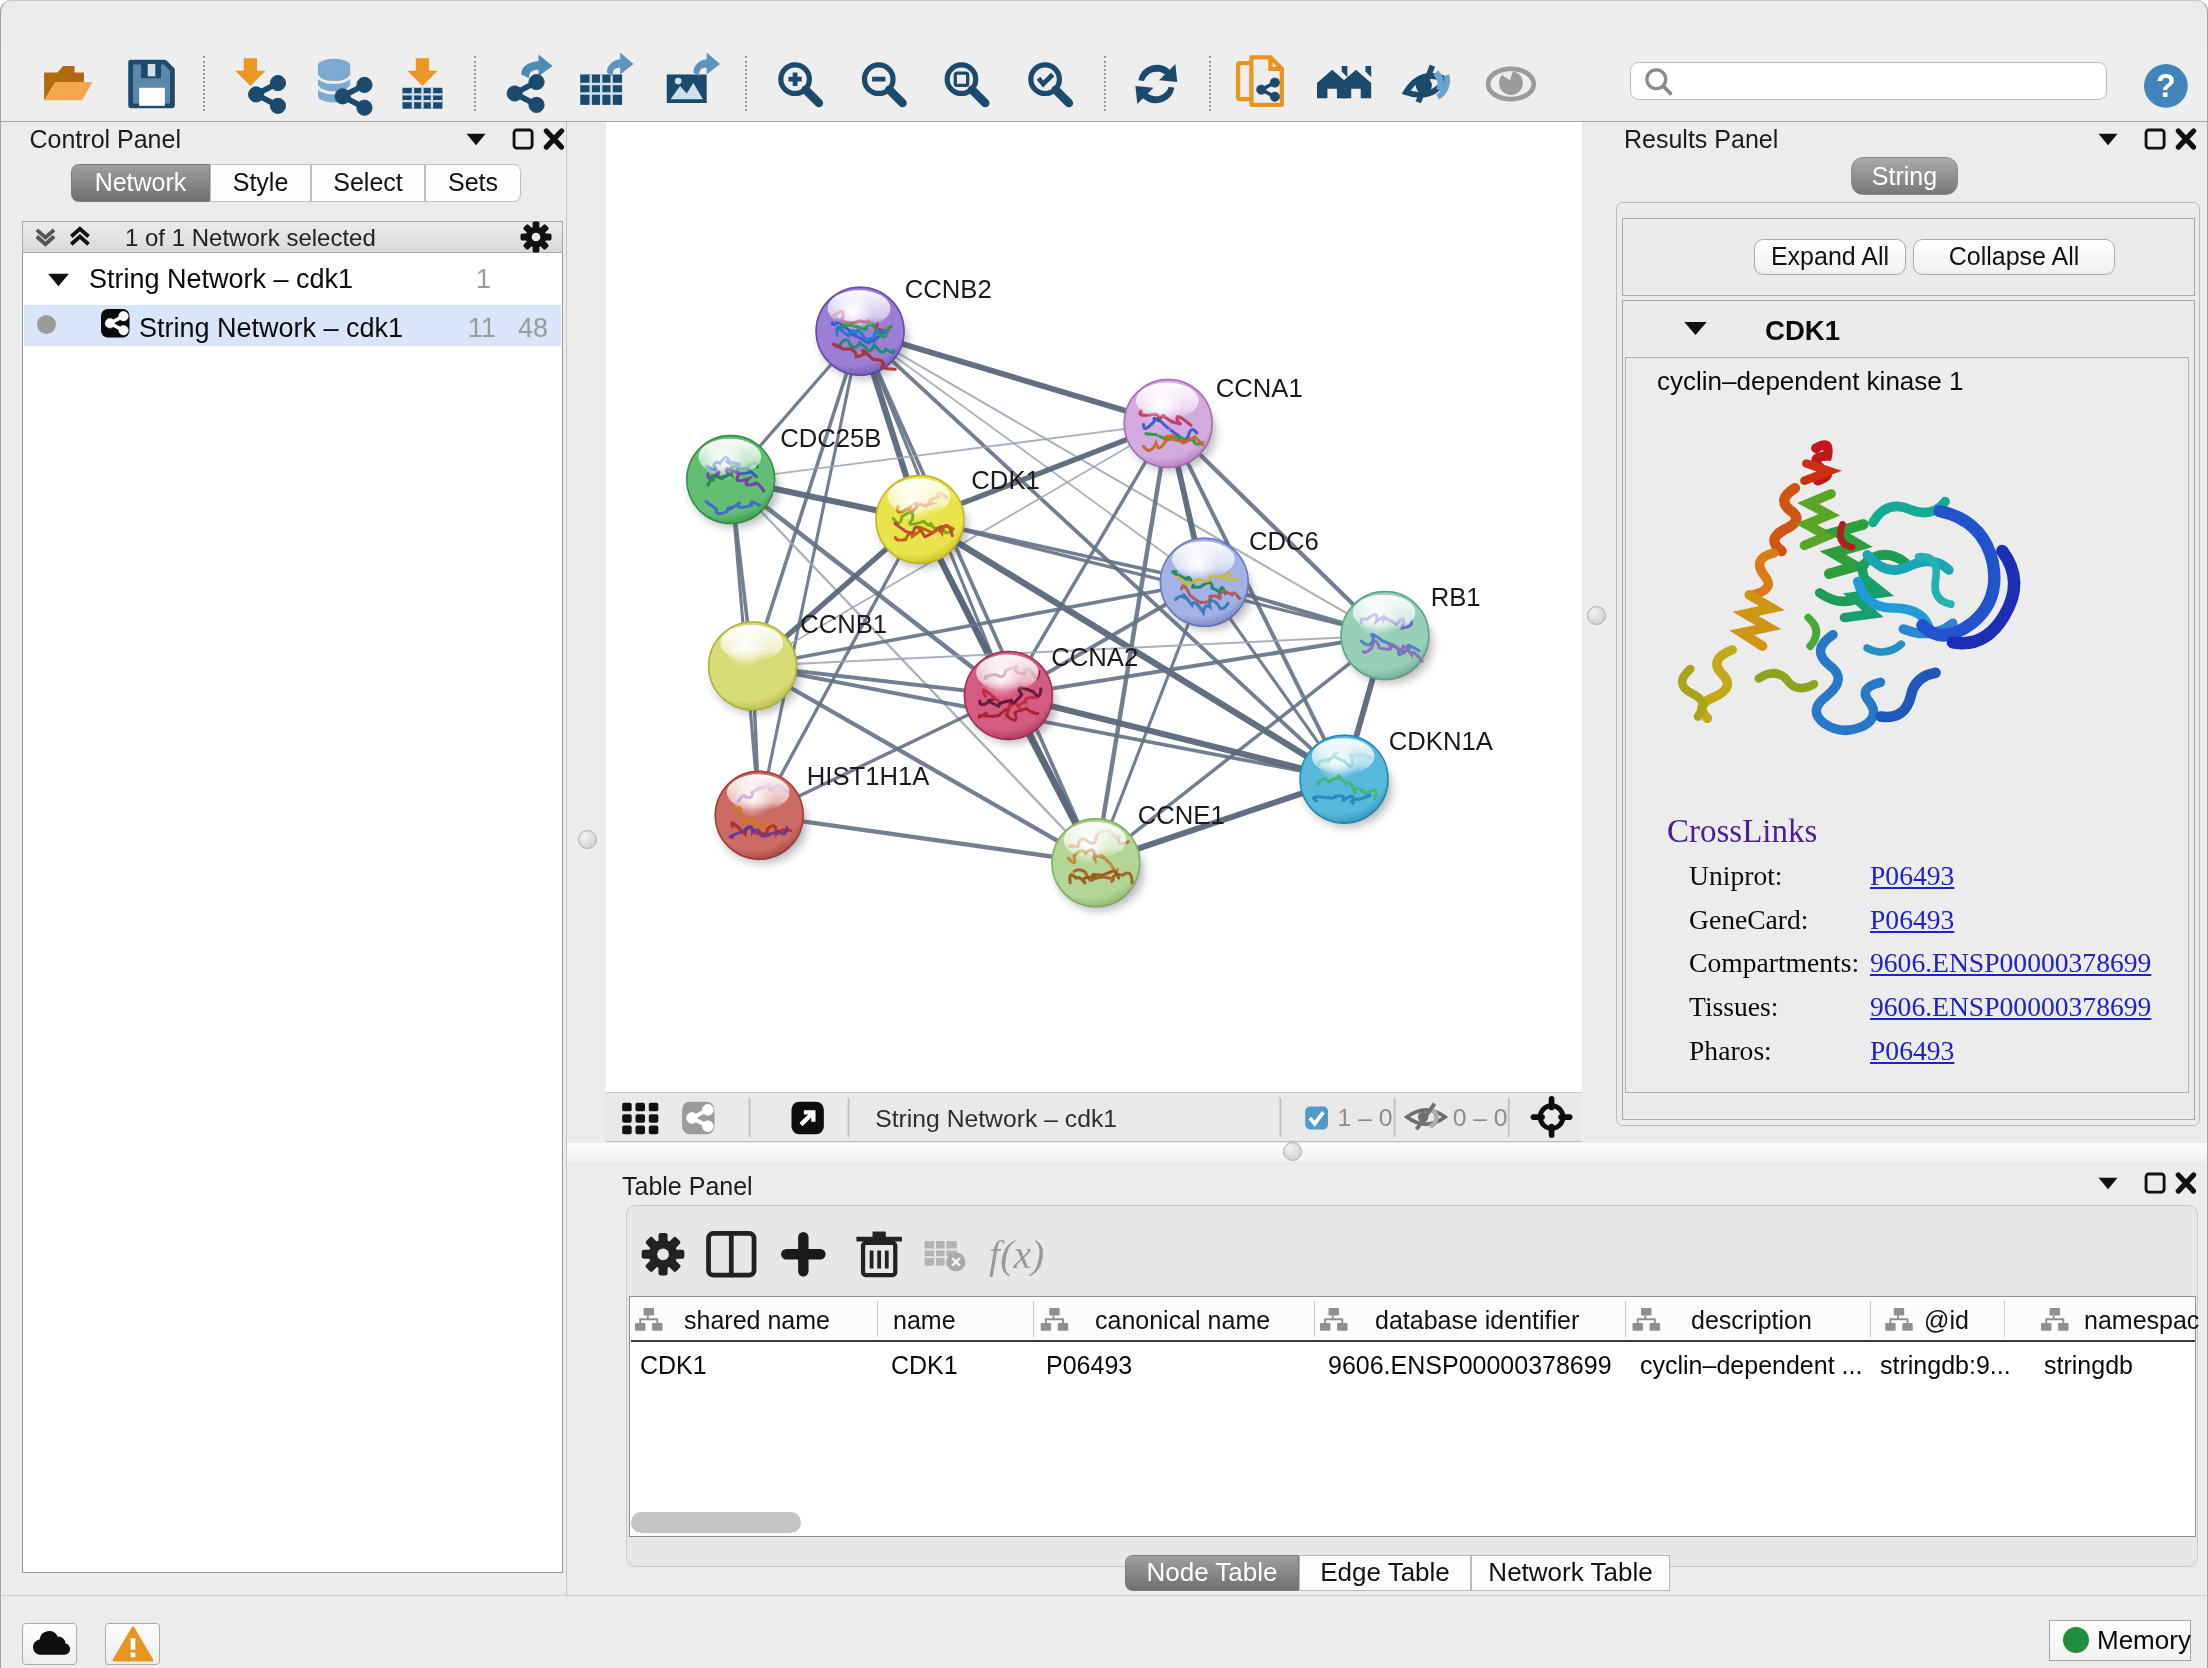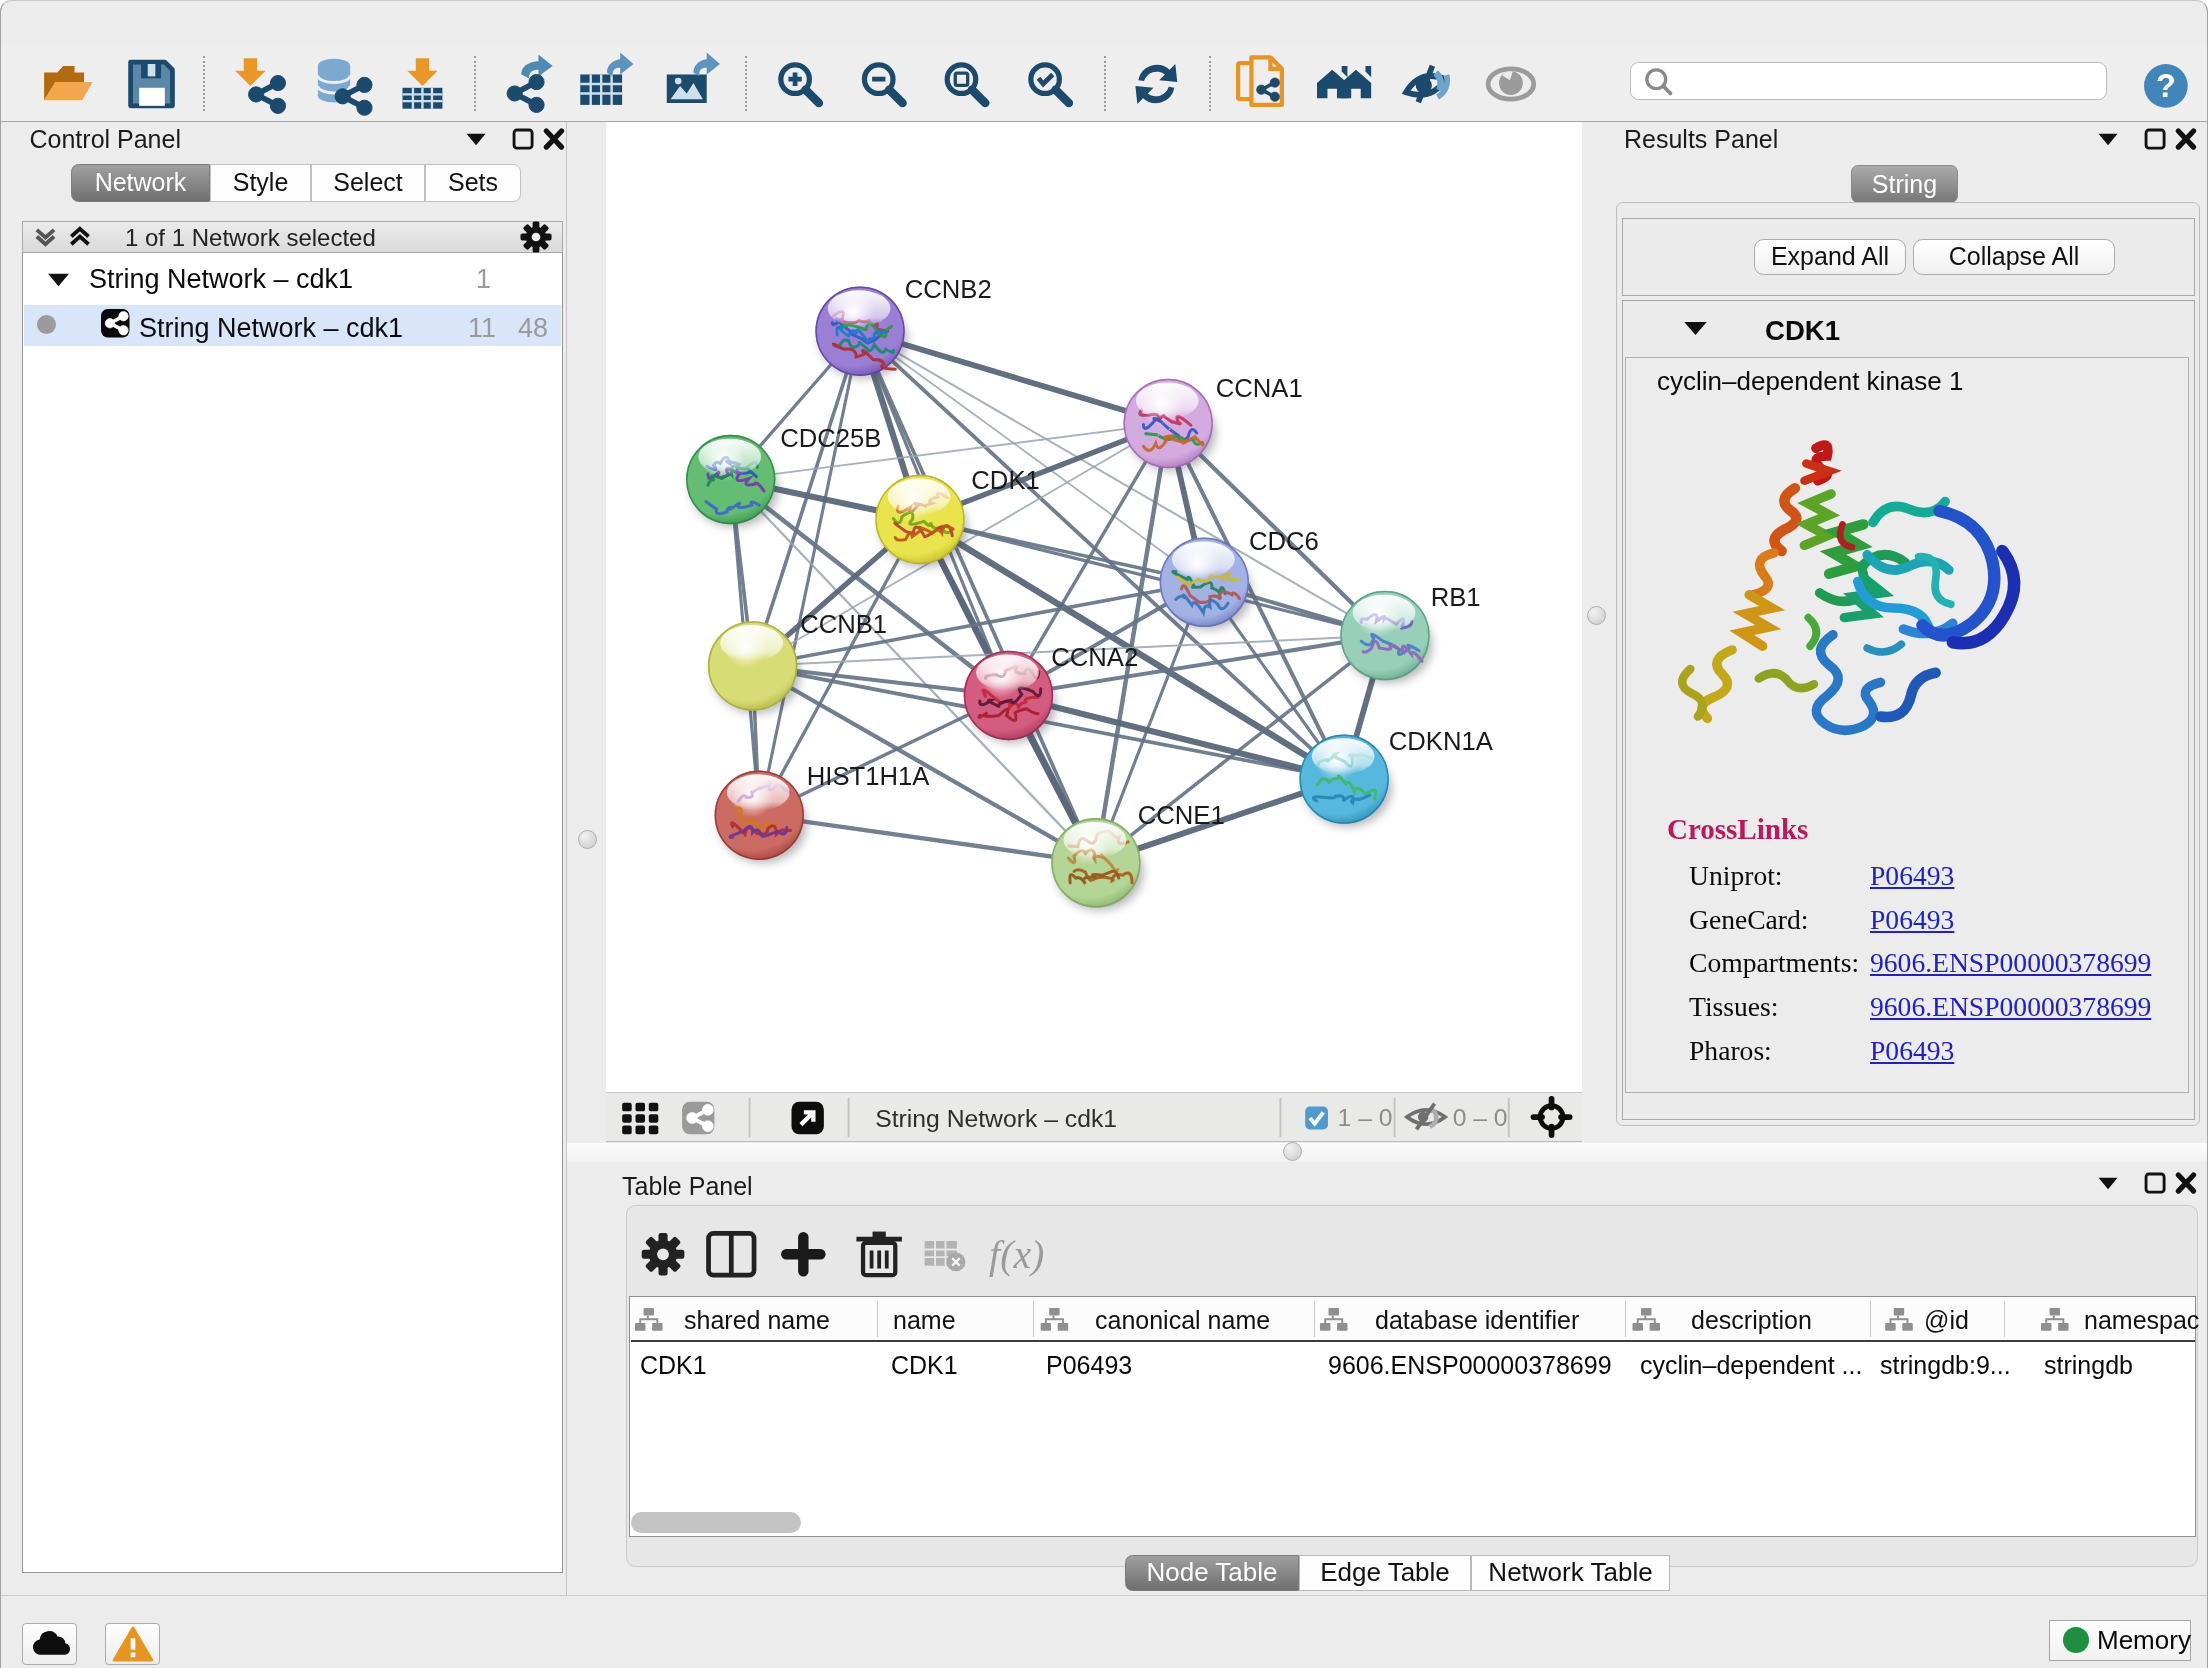--- a/index.html
+++ b/index.html
@@ -548,21 +548,21 @@
   <div class="abs" style="left:566px;top:1142px;width:1643px;height:19px;background:linear-gradient(#fcfcfc,#f2f2f2)"></div>
   <div class="knob" style="left:1282px;top:1141px"></div>
   <div class="knob" style="left:577px;top:829px"></div>
   <div class="knob" style="left:1586px;top:605px"></div>
   <div class="ptitle" style="left:1623px;top:124px">Results Panel</div>
   <svg class="abs" style="left:2089px;top:126px" width="114" height="25" viewBox="0 0 120 26">
     <polygon points="9,7 29,7 19,19" fill="#111"></polygon>
     <rect x="59" y="3" width="19" height="19" rx="3" fill="none" stroke="#111" stroke-width="3"></rect>
     <path d="M93,4 L109,21 M109,4 L93,21" stroke="#111" stroke-width="5.5" stroke-linecap="round"></path>
   </svg>
-  <div class="abs" style="left:1850px;top:164px;width:107px;height:38px;border-radius:7px;background:linear-gradient(#ababab,#787878);border:1px solid #8a8a8a;color:#fff;font-size:25px;text-align:center;line-height:36px">String</div>
+  <div class="abs" style="left:1850px;top:156px;width:107px;height:38px;border-radius:12px;background:linear-gradient(#ababab,#787878);border:1px solid #8a8a8a;color:#fff;font-size:25px;text-align:center;line-height:36px">String</div>
   <div class="abs" style="left:1615px;top:201px;width:584px;height:924px;background:#ebebeb;border:1.4px solid #bdbdbd;border-radius:6.7px"></div>
   <div class="abs" style="left:1621px;top:217px;width:573px;height:78px;border:1.9px solid #a8a8a8"></div>
   <div class="rbtn" style="left:1753px;top:238px;width:152px">Expand All</div>
   <div class="rbtn" style="left:1912px;top:238px;width:202px">Collapse All</div>
   <div class="abs" style="left:1621px;top:299px;width:573px;height:820px;border:1.9px solid #a8a8a8"></div>
   <svg class="abs" style="left:1682px;top:320px" width="25" height="15" viewBox="0 0 26 16">
       <polygon points="1,1 25,1 13,15" fill="#111"></polygon>
     </svg>
   <div class="abs" style="left:1764px;top:314px;font-size:27.6px;font-weight:bold;color:#0a0a0a">CDK1</div>
   <div class="abs" style="left:1624px;top:356px;width:564px;height:736px;border:1.4px solid #b0b0b0;background:#ececec"></div>
@@ -588,21 +588,21 @@
       <path d="M338,84 q46,10 56,54 q8,40 -22,64 q-32,24 -52,2" stroke="#2353cc" stroke-width="13"></path>
       <path d="M404,126 q24,32 2,68 q-20,34 -54,28" stroke="#1c2fb4" stroke-width="13"></path>
       <path d="M316,132 q22,-2 18,24 q-4,22 16,26" stroke="#23b2b2" stroke-width="8"></path>
       <path d="M226,214 q-24,16 -4,32 q20,14 -2,32 q-22,16 -2,30 q18,12 40,2 q18,-10 6,-26 q-12,-14 12,-20" stroke="#2878c8" stroke-width="10"></path>
       <path d="M276,300 q26,4 32,-22 q4,-20 26,-24" stroke="#2058b8" stroke-width="11"></path>
       <path d="M236,98 q-8,20 10,24" stroke="#b02020" stroke-width="7"></path>
       <path d="M200,196 q16,14 2,30" stroke="#48a838" stroke-width="8"></path>
       <path d="M262,228 q20,10 36,-4" stroke="#2690c0" stroke-width="8"></path>
     </g>
   </svg>
-  <div class="abs serif" style="left:1666px;top:812px;font-size:29px;font-weight:bold;color:#be185d">CrossLinks</div>
+  <div class="abs serif" style="left:1666px;top:812px;font-size:33px;font-weight:normal;color:#4c1d95">CrossLinks</div>
   <div class="clrow" style="left:1688px;top:859px">Uniprot:<span class="lk">P06493</span></div>
   <div class="clrow" style="left:1688px;top:903px">GeneCard:<span class="lk">P06493</span></div>
   <div class="clrow" style="left:1688px;top:946px">Compartments:<span class="lk">9606.ENSP00000378699</span></div>
   <div class="clrow" style="left:1688px;top:990px">Tissues:<span class="lk">9606.ENSP00000378699</span></div>
   <div class="clrow" style="left:1688px;top:1034px">Pharos:<span class="lk">P06493</span></div>
   <div class="ptitle" style="left:621px;top:1171px">Table Panel</div>
   <svg class="abs" style="left:2089px;top:1170px" width="114" height="25" viewBox="0 0 120 26">
     <polygon points="9,7 29,7 19,19" fill="#111"></polygon>
     <rect x="59" y="3" width="19" height="19" rx="3" fill="none" stroke="#111" stroke-width="3"></rect>
     <path d="M93,4 L109,21 M109,4 L93,21" stroke="#111" stroke-width="5.5" stroke-linecap="round"></path>

